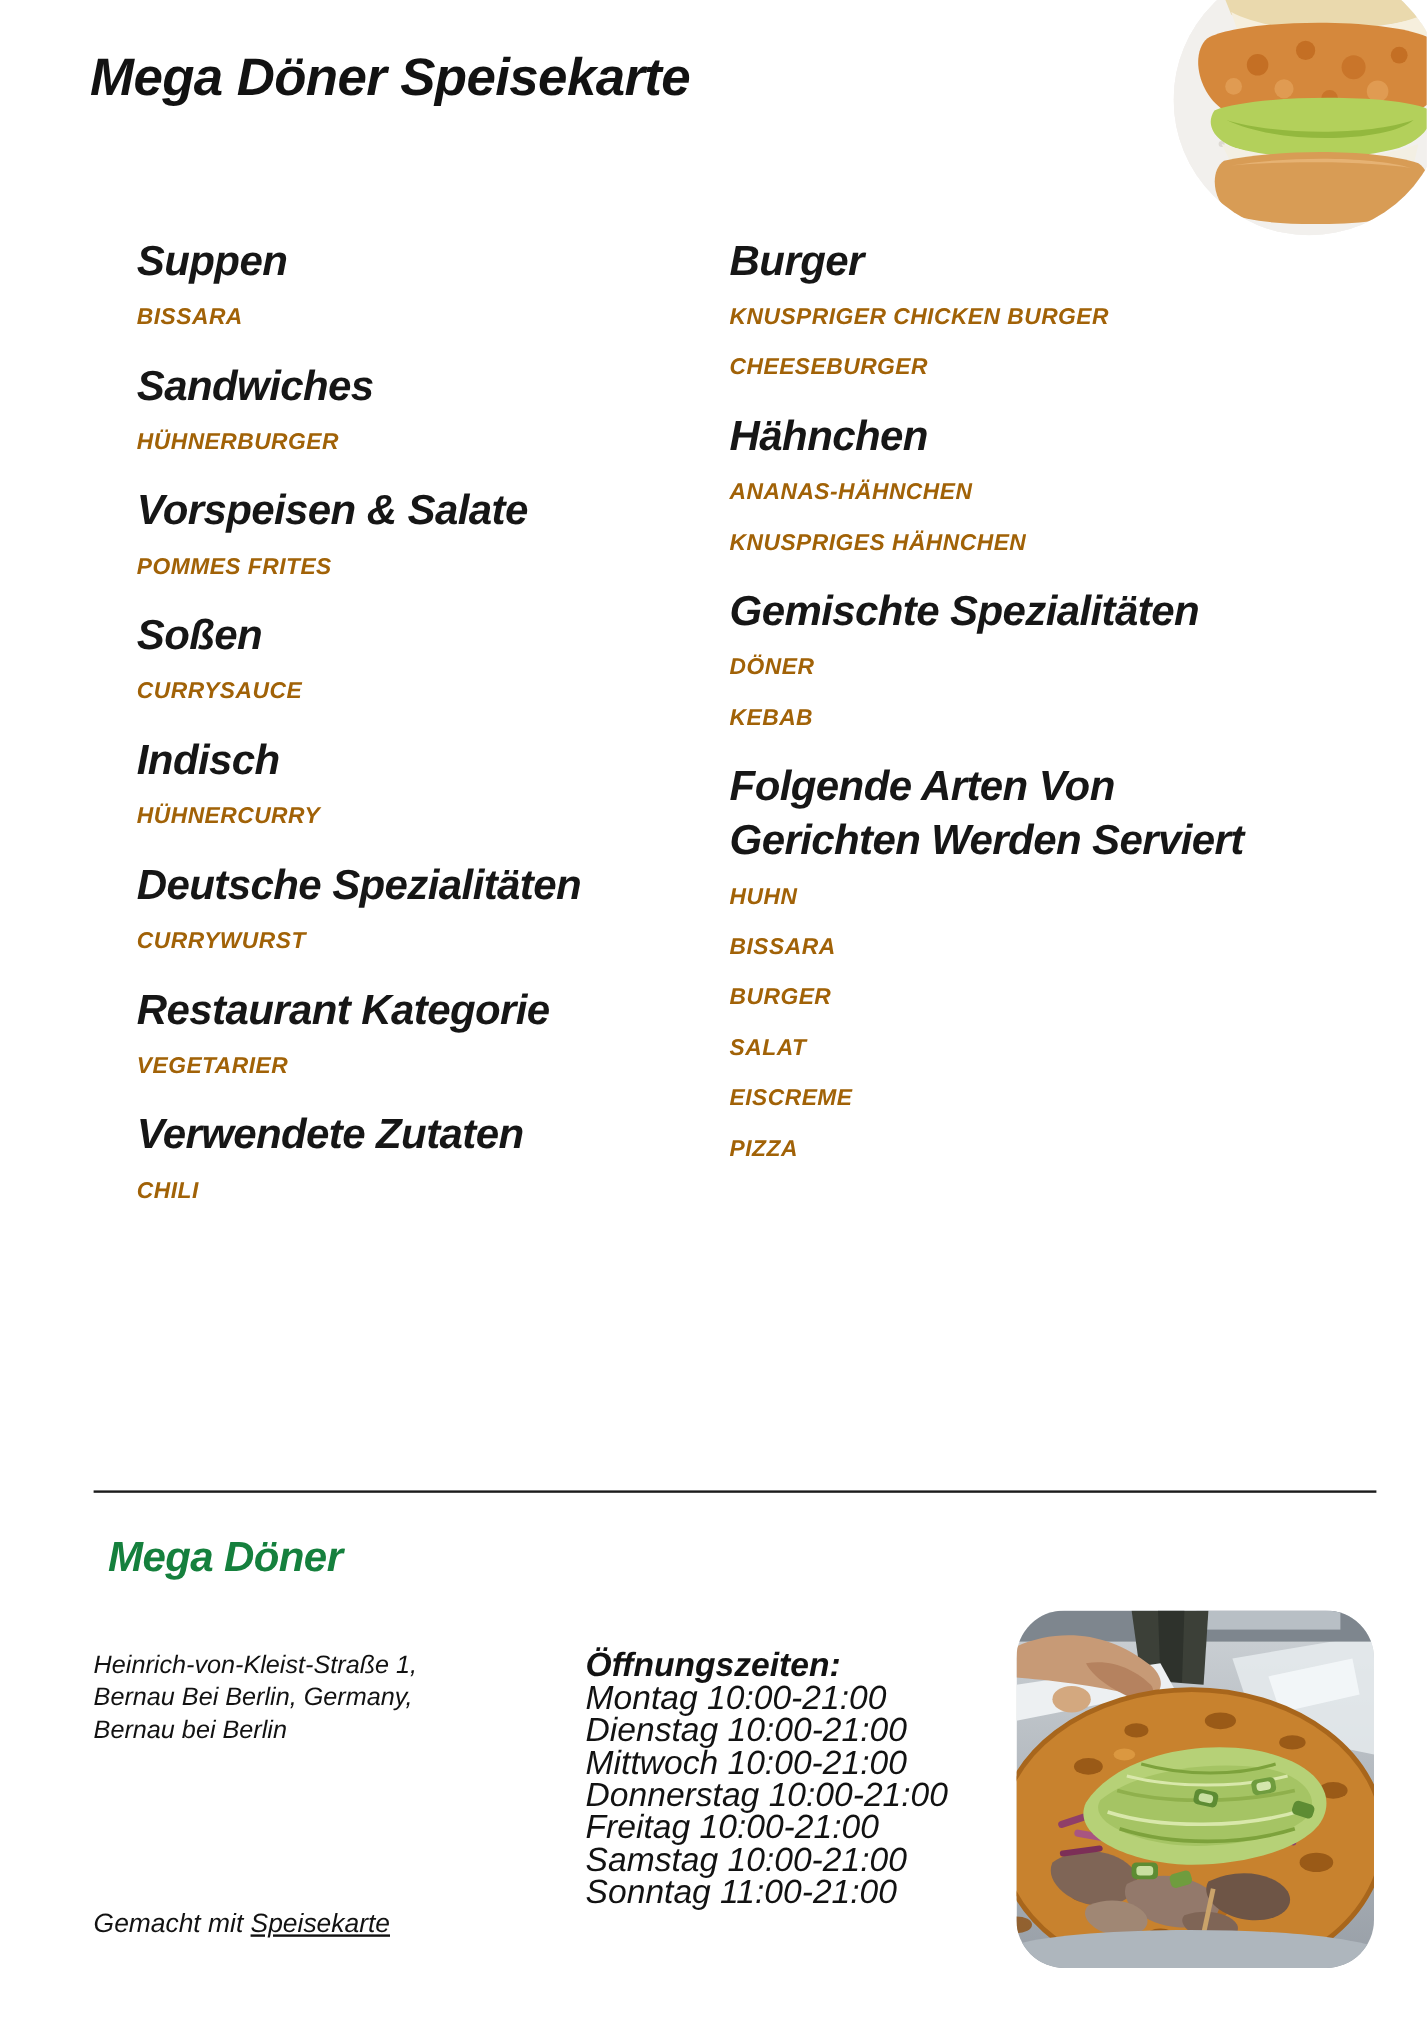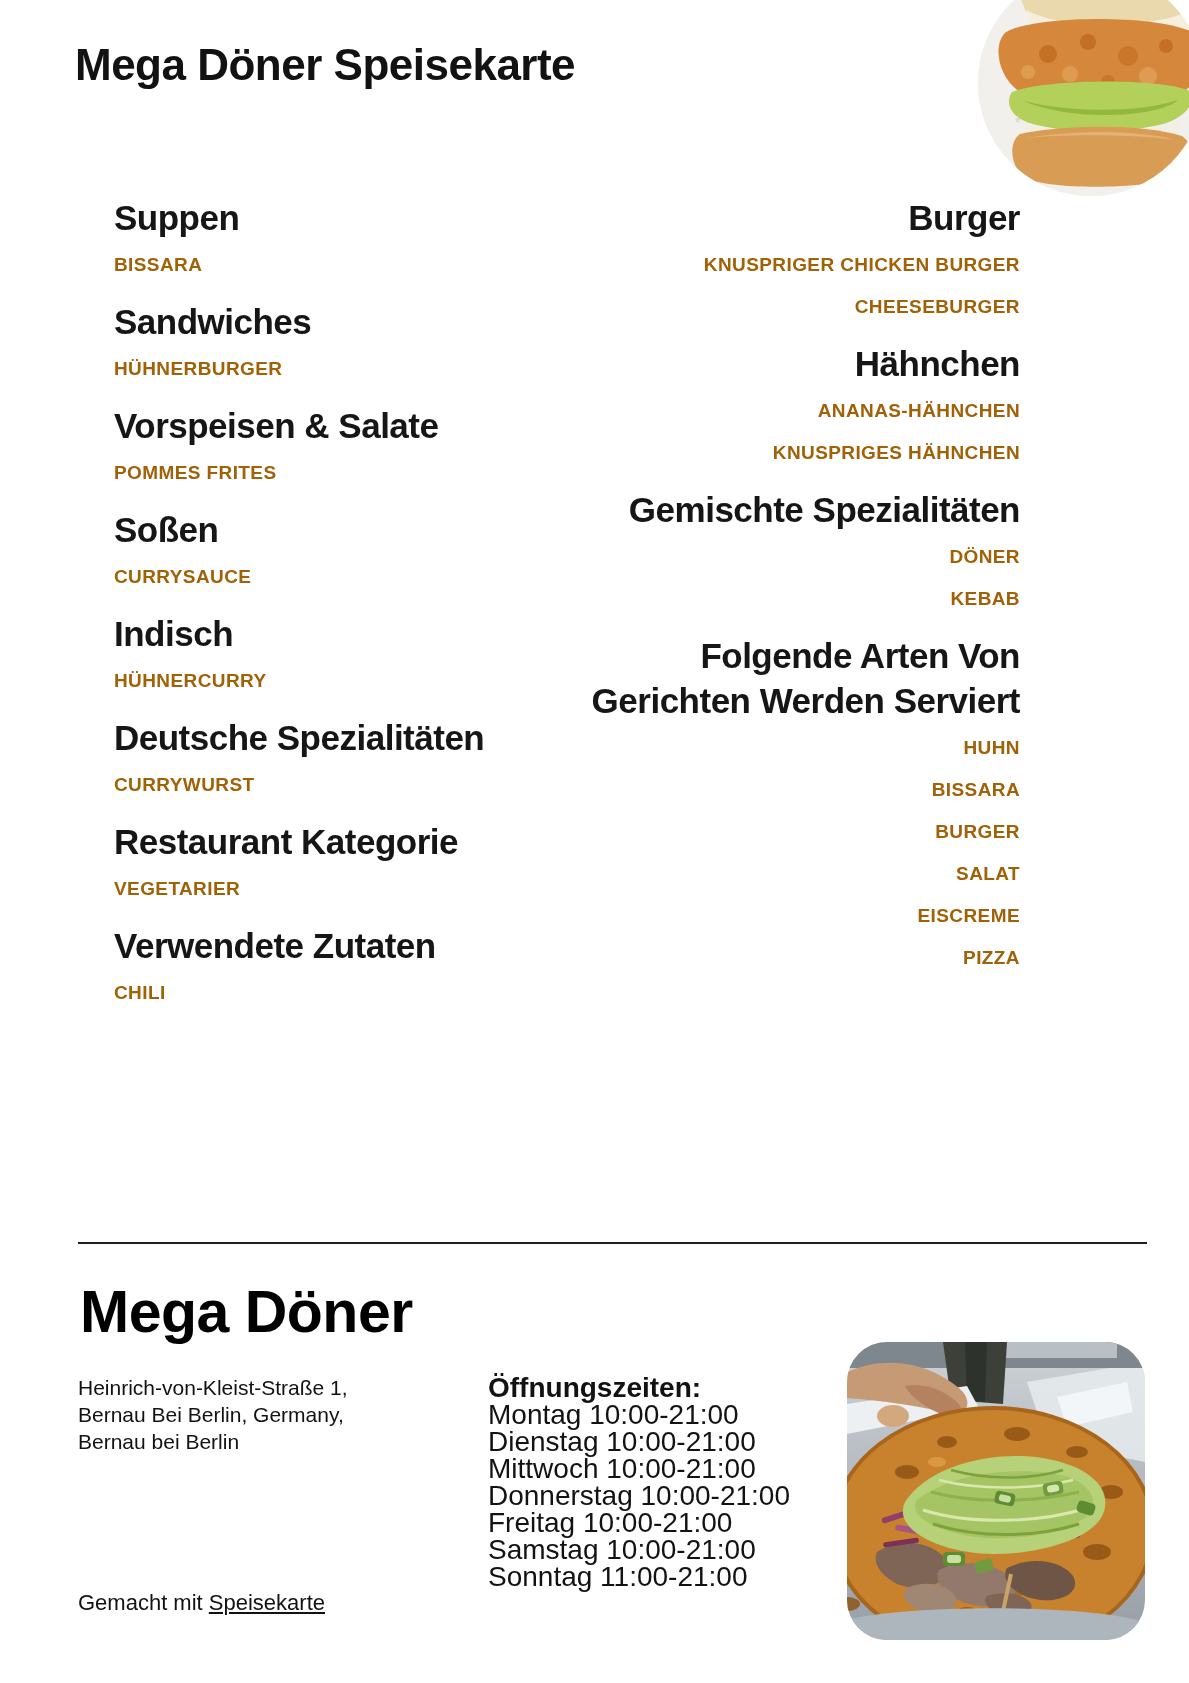--- a/index.html
+++ b/index.html
@@ -1,32 +1,32 @@
 <!DOCTYPE html>
 <html><head>
 <meta charset="utf-8">
 <style>
   html,body{margin:0;padding:0;background:#ffffff;}
   .page{position:relative;width:1189px;height:1683px;background:#ffffff;overflow:hidden;
-        font-family:"Liberation Sans","DejaVu Sans",sans-serif;color:#111;}
+        font-family:"Liberation Sans","DejaVu Sans",sans-serif;color:#111;font-style:italic;}
   .page-title{position:absolute;left:75px;top:40px;font-size:44px;font-weight:bold;
               letter-spacing:-0.5px;color:#121212;white-space:nowrap;}
   .circle-photo{position:absolute;left:978px;top:-30px;width:226px;height:226px;
                 border-radius:50%;overflow:hidden;background:#f2f0ed;}
   .col{position:absolute;top:195px;}
   .col-left{left:78px;width:480px;margin-left:36px;}
-  .col-right{left:580px;width:440px;text-align:right;}
+  .col-right{left:608px;width:440px;}
   .menu-section{margin:0 0 23px 0;}
   .section-heading{font-size:35px;line-height:45px;font-weight:bold;color:#161616;
                    letter-spacing:-0.5px;margin:0 0 14px 0;}
   .menu-item{font-size:19px;line-height:22px;font-weight:bold;color:#a16207;
              letter-spacing:0.4px;margin:0 0 20px 0;cursor:pointer;}
   .divider{position:absolute;left:78px;top:1242px;width:1069px;height:2px;background:#1c1c1c;}
-  .restaurant-name{position:absolute;left:80px;top:1278px;font-size:59px;font-weight:bold;
-                   letter-spacing:-0.5px;color:#000000;}
+  .restaurant-name{position:absolute;left:90px;top:1278px;font-size:35px;font-weight:bold;
+                   letter-spacing:-0.5px;color:#15803d;}
   .address{position:absolute;left:78px;top:1374px;font-size:21px;line-height:27px;color:#121212;}
   .hours{position:absolute;left:488px;top:1374px;font-size:28px;line-height:27px;color:#121212;}
   .hours-label{font-weight:bold;}
   .made-with{position:absolute;left:78px;top:1590px;font-size:22px;color:#121212;}
   .made-with .link{text-decoration:underline;color:#121212;cursor:pointer;}
   .photo{position:absolute;left:847px;top:1342px;width:298px;height:298px;border-radius:40px;
          overflow:hidden;}
   svg{display:block;}
 </style>
 </head>

